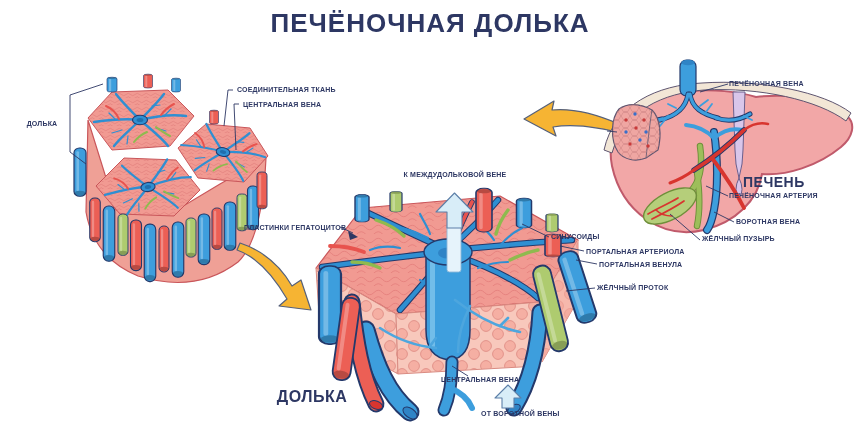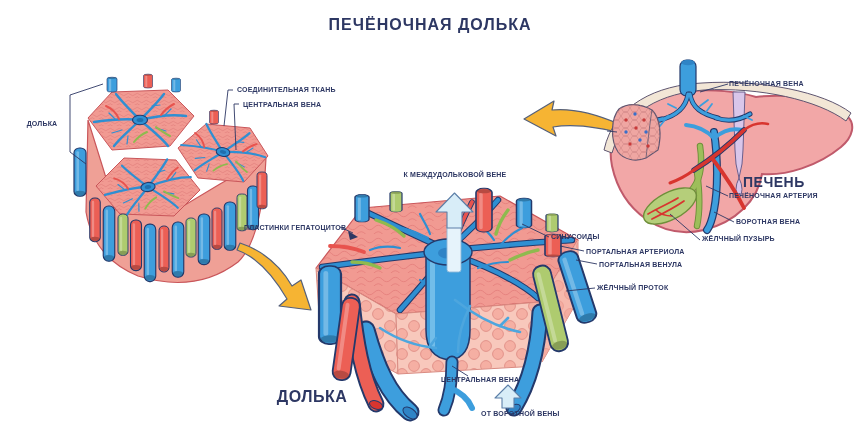--- a/index.html
+++ b/index.html
@@ -1,20 +1,20 @@
 <!DOCTYPE html>
 <html><head>
 <meta charset="utf-8">
 <style>
   html,body{margin:0;padding:0;background:#fff;}
   .stage{position:relative;width:860px;height:440px;background:#ffffff;overflow:hidden;
          font-family:"Liberation Sans",sans-serif;}
   .stage svg{position:absolute;left:0;top:0;}
-  .title{position:absolute;top:16px;left:0;right:0;text-align:center;
-         font-size:16px;font-weight:bold;color:#2D3763;letter-spacing:1px;}
+  .title{position:absolute;top:8px;left:0;right:0;text-align:center;
+         font-size:26px;font-weight:bold;color:#2D3763;letter-spacing:1px;}
   .lbl{position:absolute;font-size:7px;font-weight:bold;color:#2D3763;
        letter-spacing:.2px;line-height:1.3;white-space:nowrap;}
   .lbl.wrap{white-space:normal;text-align:center;}
   .caption{position:absolute;font-weight:bold;color:#2D3763;letter-spacing:.5px;}
   .caption.md{font-size:16px;}
   .caption.lg{font-size:14px;}
 </style>
 </head>
 <body>
 

